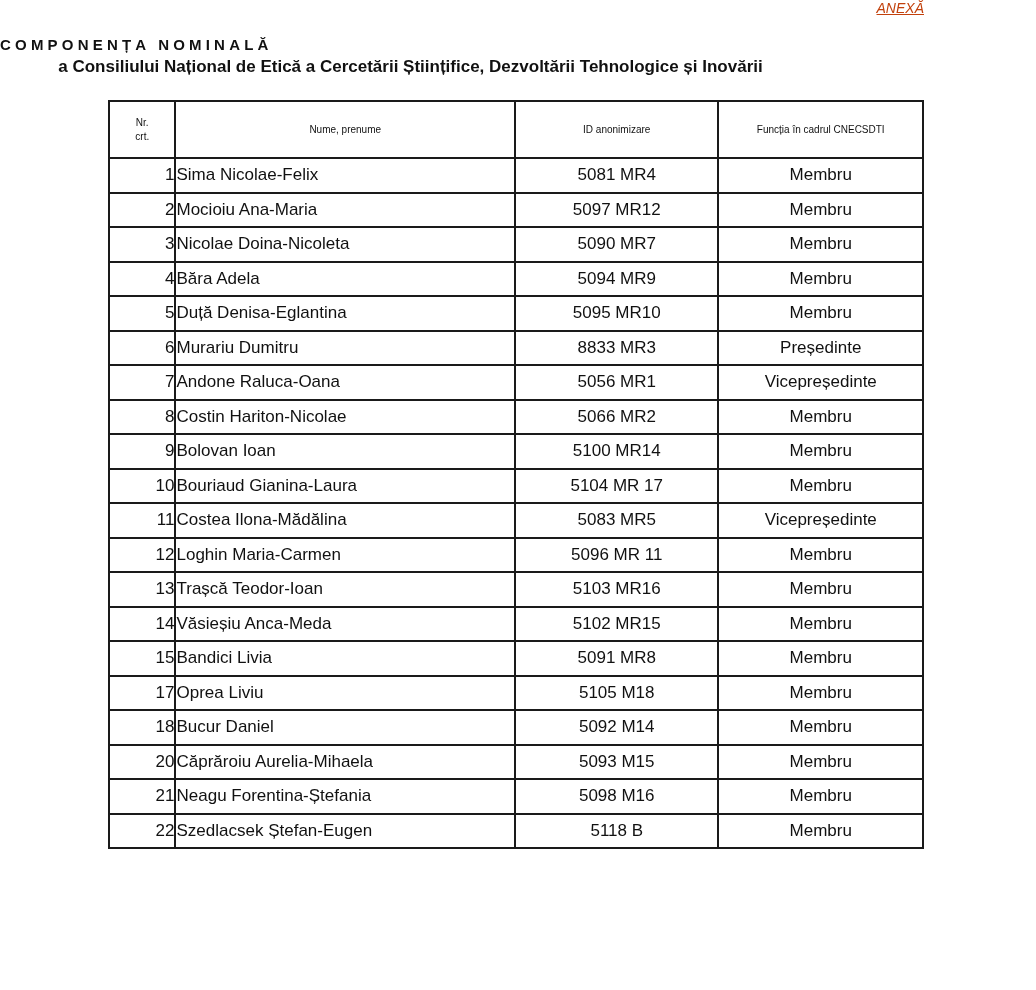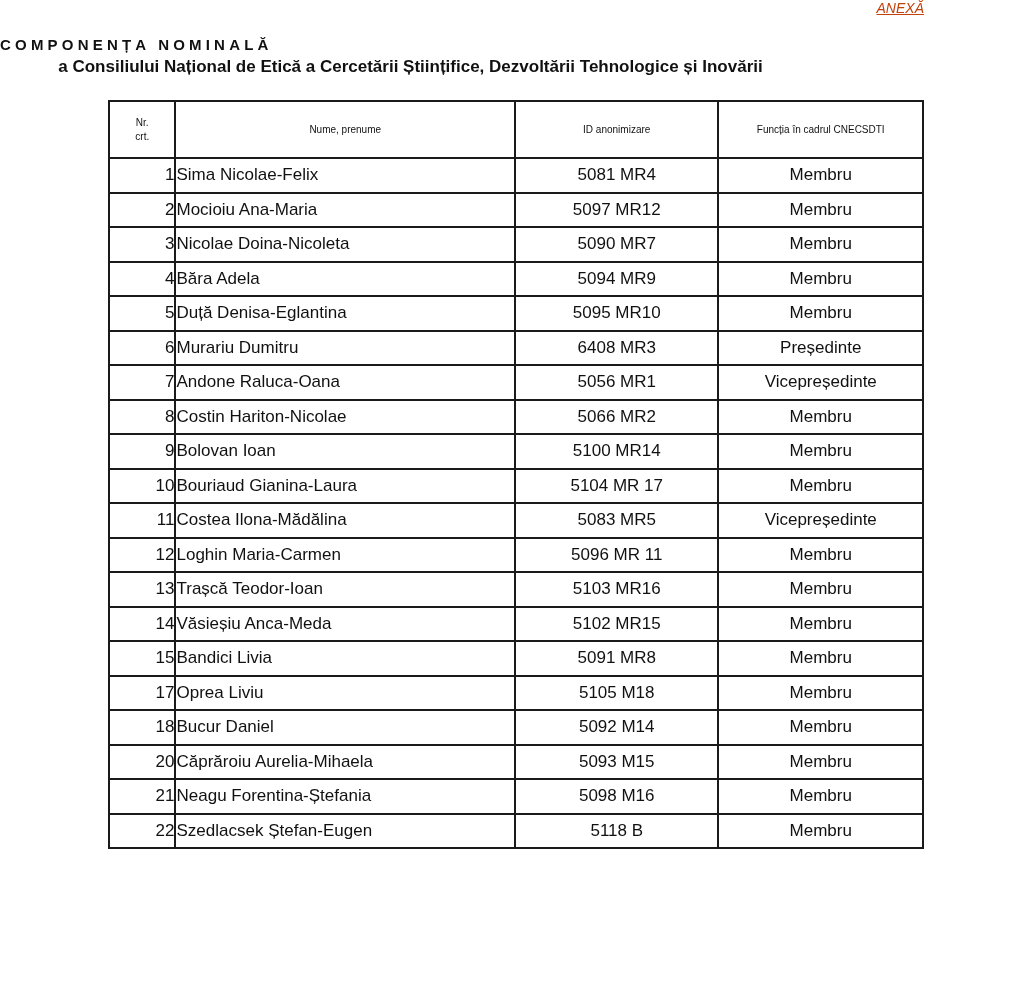--- a/index.html
+++ b/index.html
@@ -129,21 +129,21 @@
       </tr>
       <tr>
         <td class="nr">5</td>
         <td class="name">Duță Denisa-Eglantina</td>
         <td class="id">5095 MR10</td>
         <td class="func">Membru</td>
       </tr>
       <tr>
         <td class="nr">6</td>
         <td class="name">Murariu Dumitru</td>
-        <td class="id">6408 MR3</td>
+        <td class="id">8833 MR3</td>
         <td class="func">Președinte</td>
       </tr>
       <tr>
         <td class="nr">7</td>
         <td class="name">Andone Raluca-Oana</td>
         <td class="id">5056 MR1</td>
         <td class="func">Vicepreședinte</td>
       </tr>
       <tr>
         <td class="nr">8</td>

